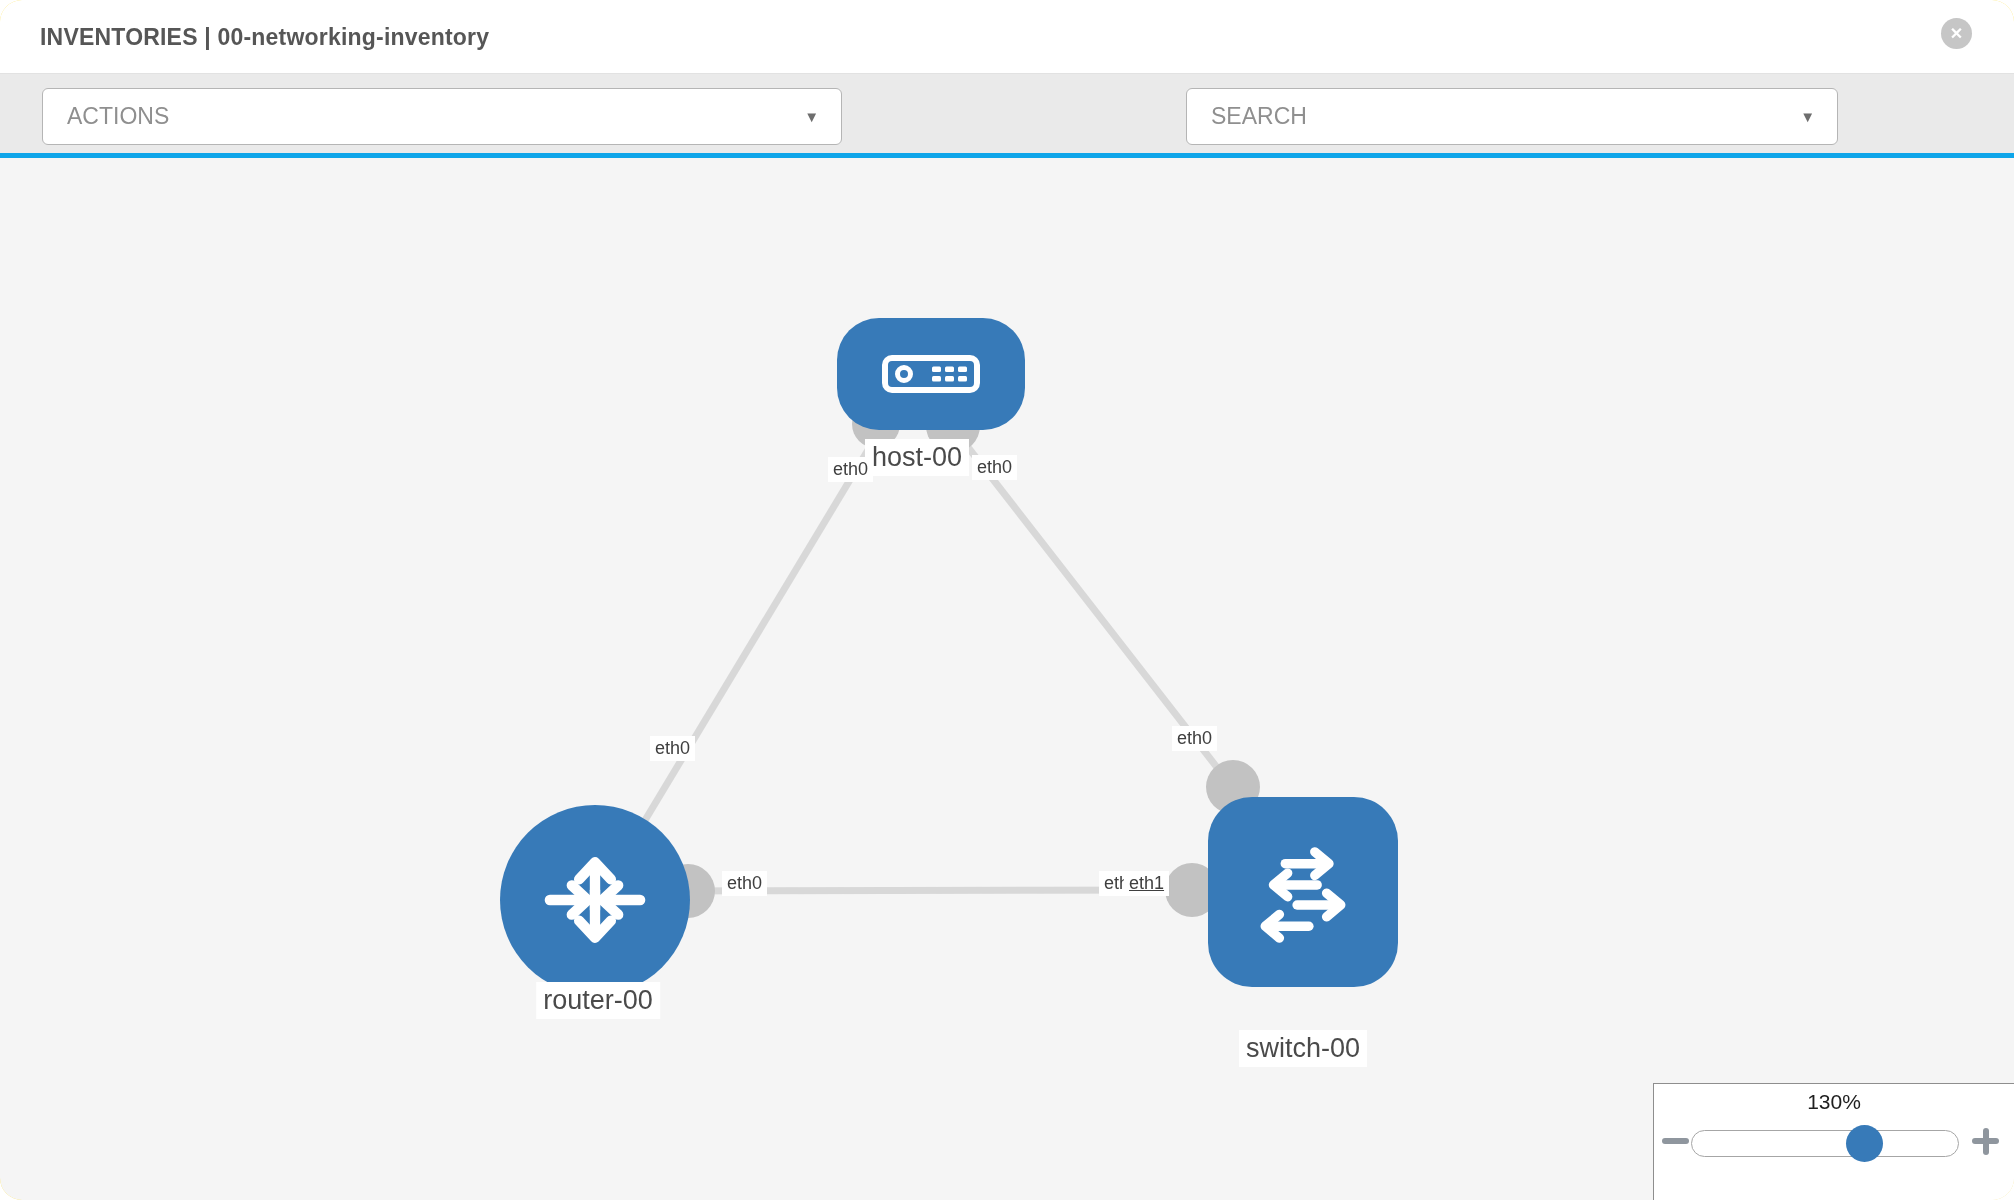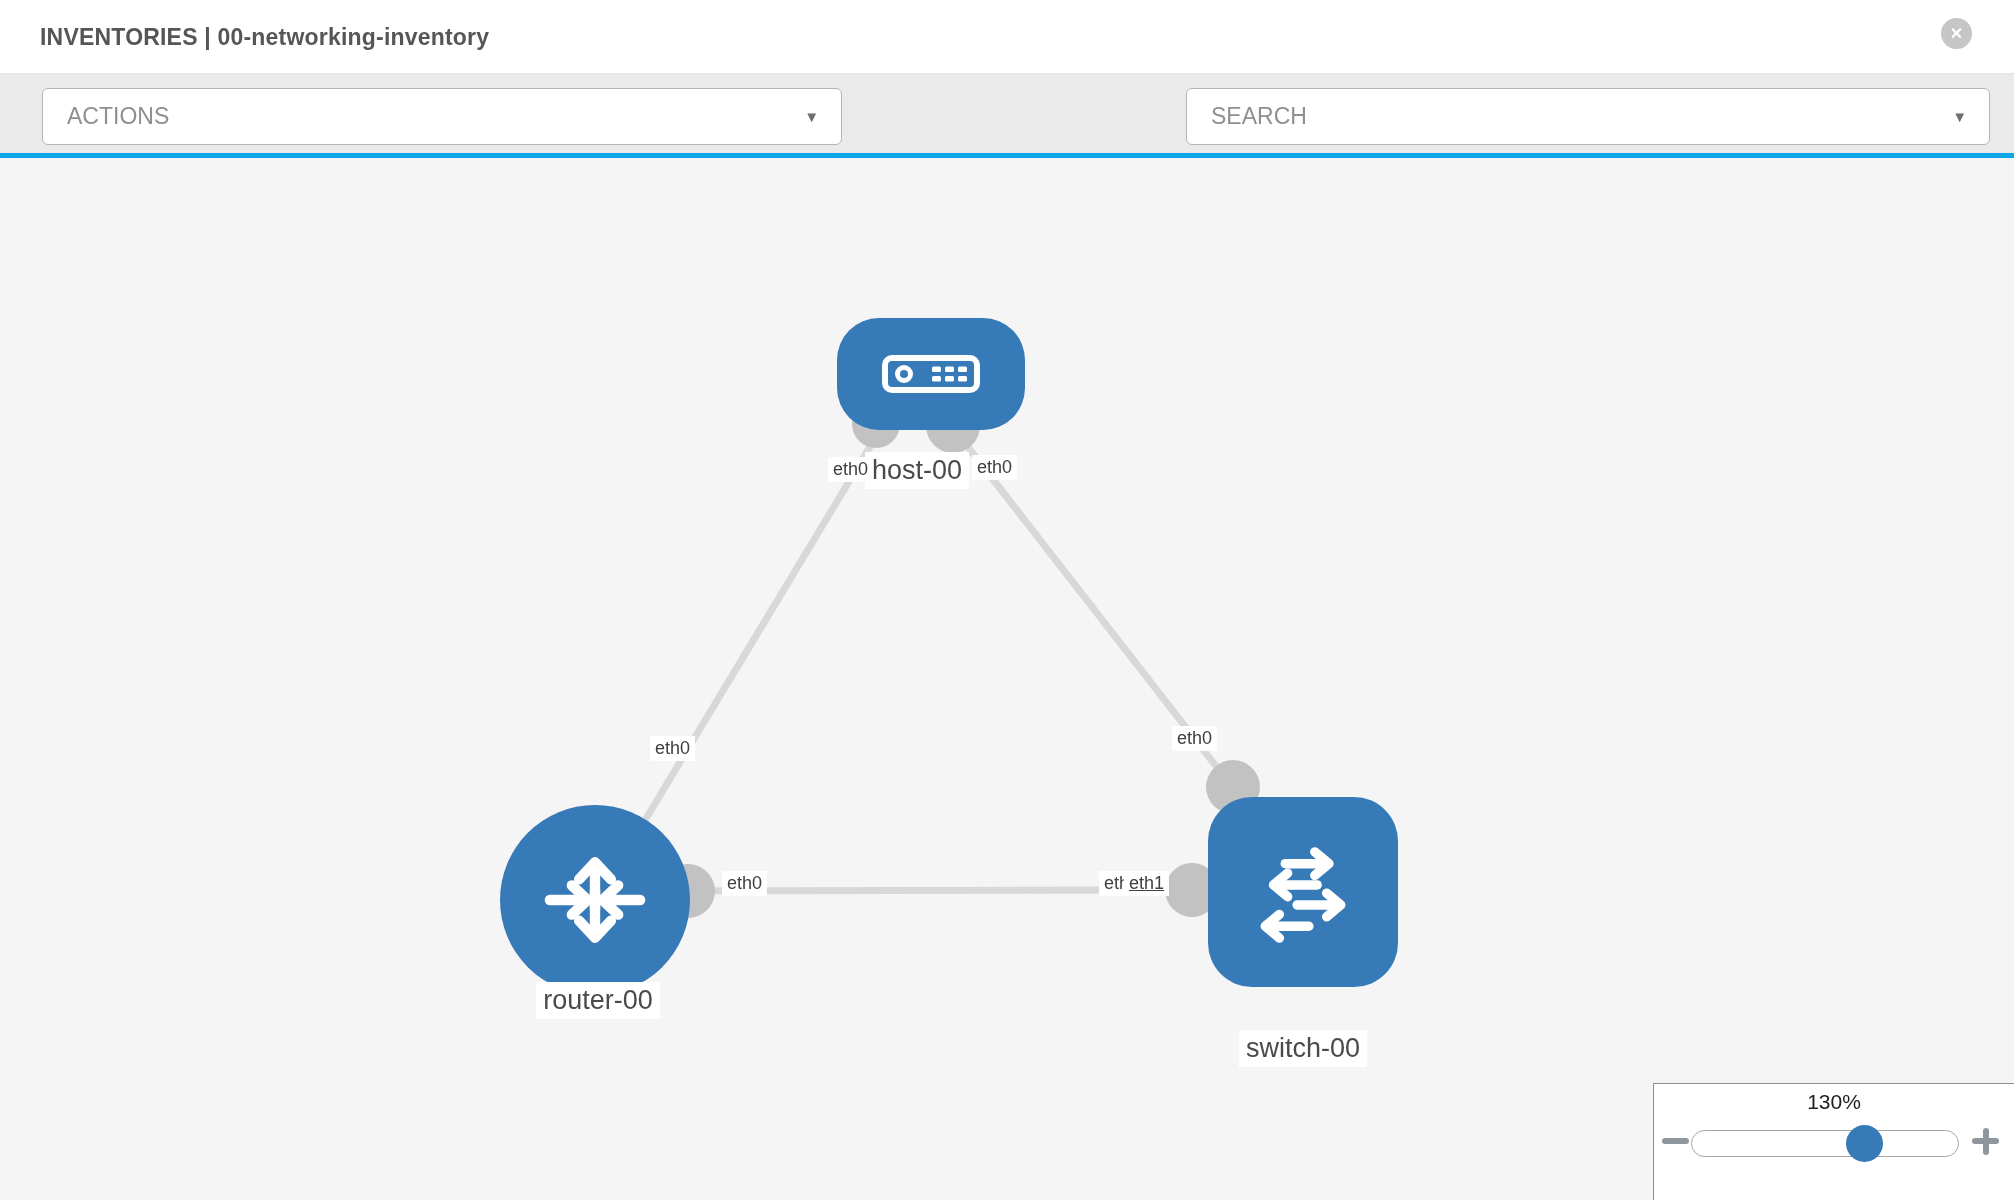--- a/index.html
+++ b/index.html
@@ -1,49 +1,49 @@
 <!DOCTYPE html>
 <html><head>
 <meta charset="utf-8">
 <style>
   html,body{margin:0;padding:0;}
   .stage{position:relative;width:2014px;height:1200px;background:#fde047;
-         font-family:"Liberation Sans", sans-serif;overflow:hidden;}
+         font-family:"Liberation Sans", sans-serif;overflow:hidden;border-radius:22px;}
 
   
   .header{position:absolute;left:0;top:0;width:100%;height:73px;background:#ffffff;}
   .page-title{position:absolute;left:40px;top:50%;transform:translateY(-50%);
               font-size:23px;font-weight:700;color:#565656;letter-spacing:.2px;}
   .close-btn{position:absolute;left:1941px;top:18px;width:31px;height:31px;border-radius:50%;
              background:#c6c6c6;display:flex;align-items:center;justify-content:center;cursor:pointer;}
   .close-btn .x{color:#ffffff;font-size:16px;font-weight:700;line-height:1;}
 
   
   .toolbar{position:absolute;left:0;top:73px;width:100%;height:85px;background:#eaeaea;
            border-top:1px solid #e2e2e2;border-bottom:5px solid #0ea5e9;box-sizing:border-box;}
   .select{position:absolute;top:14px;height:57px;background:#fff;border:1px solid #b5b5b5;
           border-radius:6px;box-sizing:border-box;display:flex;align-items:center;
           padding:0 24px;color:#8f8f8f;font-size:23px;cursor:pointer;}
   .select .caret{position:absolute;right:22px;color:#6e6e6e;font-size:15px;}
   .sel-actions{left:42px;width:800px;}
-  .sel-search{left:1186px;width:804px;}
+  .sel-search{left:1186px;width:652px;}
   .tool-btn{position:absolute;top:95px;width:42px;height:42px;display:flex;
             align-items:center;justify-content:center;cursor:pointer;}
   .tool-wrench{left:1052px;} .tool-key{left:1119px;}
 
   
   .canvas{position:absolute;left:0;top:158px;width:2014px;height:1042px;background:#f5f5f5;}
   .canvas svg.links{position:absolute;left:0;top:0;}
   .node{position:absolute;display:flex;align-items:center;justify-content:center;background:#377ab8;}
   .node-host{left:837px;top:160px;width:188px;height:112px;border-radius:42px;}
   .node-router{left:500px;top:647px;width:190px;height:190px;border-radius:50%;}
   .node-switch{left:1208px;top:639px;width:190px;height:190px;border-radius:44px;}
   .node-label{position:absolute;transform:translateX(-50%);background:#ffffff;color:#4a4a4a;
               font-size:27px;line-height:1.3;padding:1px 7px;white-space:nowrap;}
-  .lbl-host{left:917px;top:294px;}
+  .lbl-host{left:917px;top:281px;}
   .lbl-router{left:598px;top:816px;margin-top:8px;}
   .lbl-switch{left:1303px;top:855px;margin-top:17px;}
   .iface{position:absolute;background:#ffffff;color:#3f3f3f;font-size:18px;line-height:1.4;
          padding:0 5px;white-space:nowrap;}
   .if-e1{left:828px;top:299px;} .if-e2{left:972px;top:297px;}
   .if-e3{left:650px;top:578px;} .if-e4{left:1172px;top:568px;}
   .if-e5{left:722px;top:713px;}
   .if-e6u{left:1099px;top:713px;z-index:1;} .if-e6o{left:1124px;top:713px;z-index:2;text-decoration:underline;}
 
   

